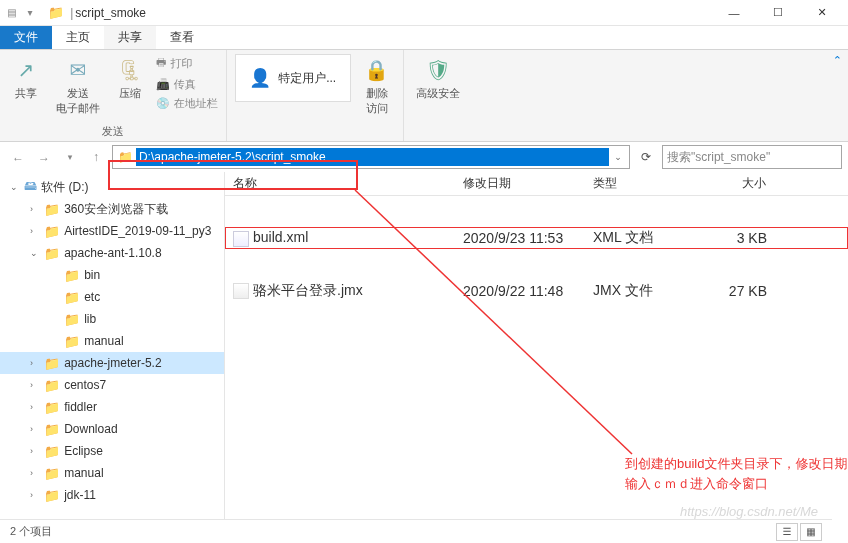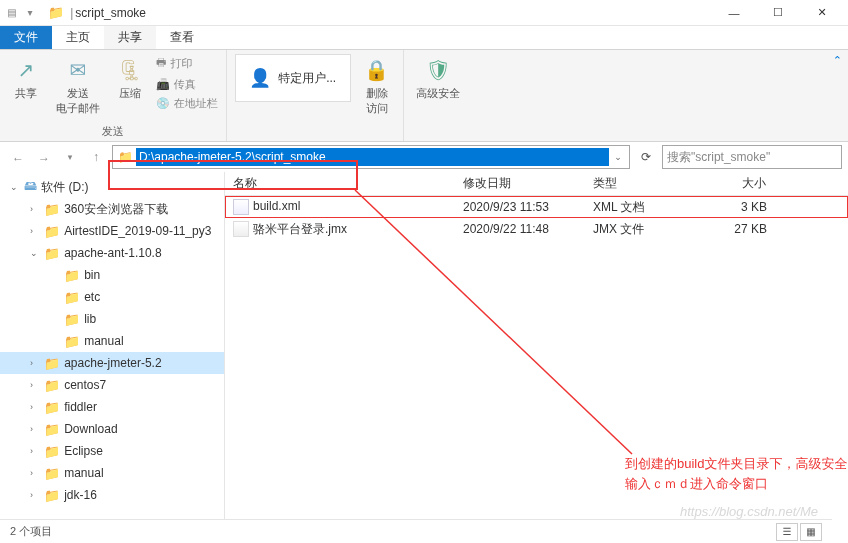--- a/index.html
+++ b/index.html
@@ -49,21 +49,21 @@
 .tree-item .folder { color: #fcc454; font-size: 13px; }
 .tree-item .drive { color: #6aa6d6; font-size: 13px; }
 
 .filelist { flex: 1; position: relative; }
 .file-header { display: flex; height: 24px; border-bottom: 1px solid #e5e5e5; align-items: center; font-size: 12px; color: #333; }
 .file-header .col { padding: 0 8px; border-right: 1px solid transparent; }
 .col-name { width: 230px; }
 .col-date { width: 130px; }
 .col-type { width: 110px; }
 .col-size { width: 80px; text-align: right; }
-.file-row { display: flex; height: 22px; align-items: center; font-size: 12px; }
+.file-row { display: flex; height: 22px; align-items: center; font-size: 14px; margin-top: 31px; }
 .file-row .col { padding: 0 8px; }
 .file-row.highlight { outline: 1px solid #e33; outline-offset: -1px; }
 .file-icon { display: inline-block; width: 16px; height: 16px; margin-right: 4px; vertical-align: middle; }
 .file-icon.xml { background: linear-gradient(#fff,#eef); border: 1px solid #ccd; }
 .file-icon.jmx { background: linear-gradient(#fff,#eee); border: 1px solid #ddd; }
 
 .annotation-box { position: absolute; border: 2px solid #e33; pointer-events: none; }
 .anno-addr { left: 108px; top: 160px; width: 250px; height: 30px; }
 .annotation-text { position: absolute; color: #e33; font-size: 13px; line-height: 1.5; }
 
@@ -242,21 +242,21 @@
           <span>Eclipse</span>
         </div>
         <div class="tree-item level1">
           <span class="exp">›</span>
           <span class="folder">📁</span>
           <span>manual</span>
         </div>
         <div class="tree-item level1">
           <span class="exp">›</span>
           <span class="folder">📁</span>
-          <span>jdk-16</span>
+          <span>jdk-11</span>
         </div>
       </div>
   </div>
   <div class="filelist">
     <div class="file-header">
       <div class="col col-name">名称</div>
       <div class="col col-date">修改日期</div>
       <div class="col col-type">类型</div>
       <div class="col col-size">大小</div>
     </div>
@@ -268,21 +268,21 @@
           <div class="col col-size">3 KB</div>
         </div>
         <div class="file-row">
           <div class="col col-name"><span class="file-icon jmx"></span><span>骆米平台登录.jmx</span></div>
           <div class="col col-date">2020/9/22 11:48</div>
           <div class="col col-type">JMX 文件</div>
           <div class="col col-size">27 KB</div>
         </div>
       </div>
     <div class="annotation-text" style="left:400px;top:282px">
-      <div>到创建的build文件夹目录下，高级安全</div>
+      <div>到创建的build文件夹目录下，修改日期</div>
       <div>输入ｃｍｄ进入命令窗口</div>
     </div>
   </div>
 </div>
 
 <div class="annotation-box anno-addr"></div>
 <svg style="position:absolute;left:0;top:0;pointer-events:none" width="848" height="543">
   <line x1="355" y1="190" x2="632" y2="454" stroke="#e33" stroke-width="1.5"></line>
 </svg>
 

